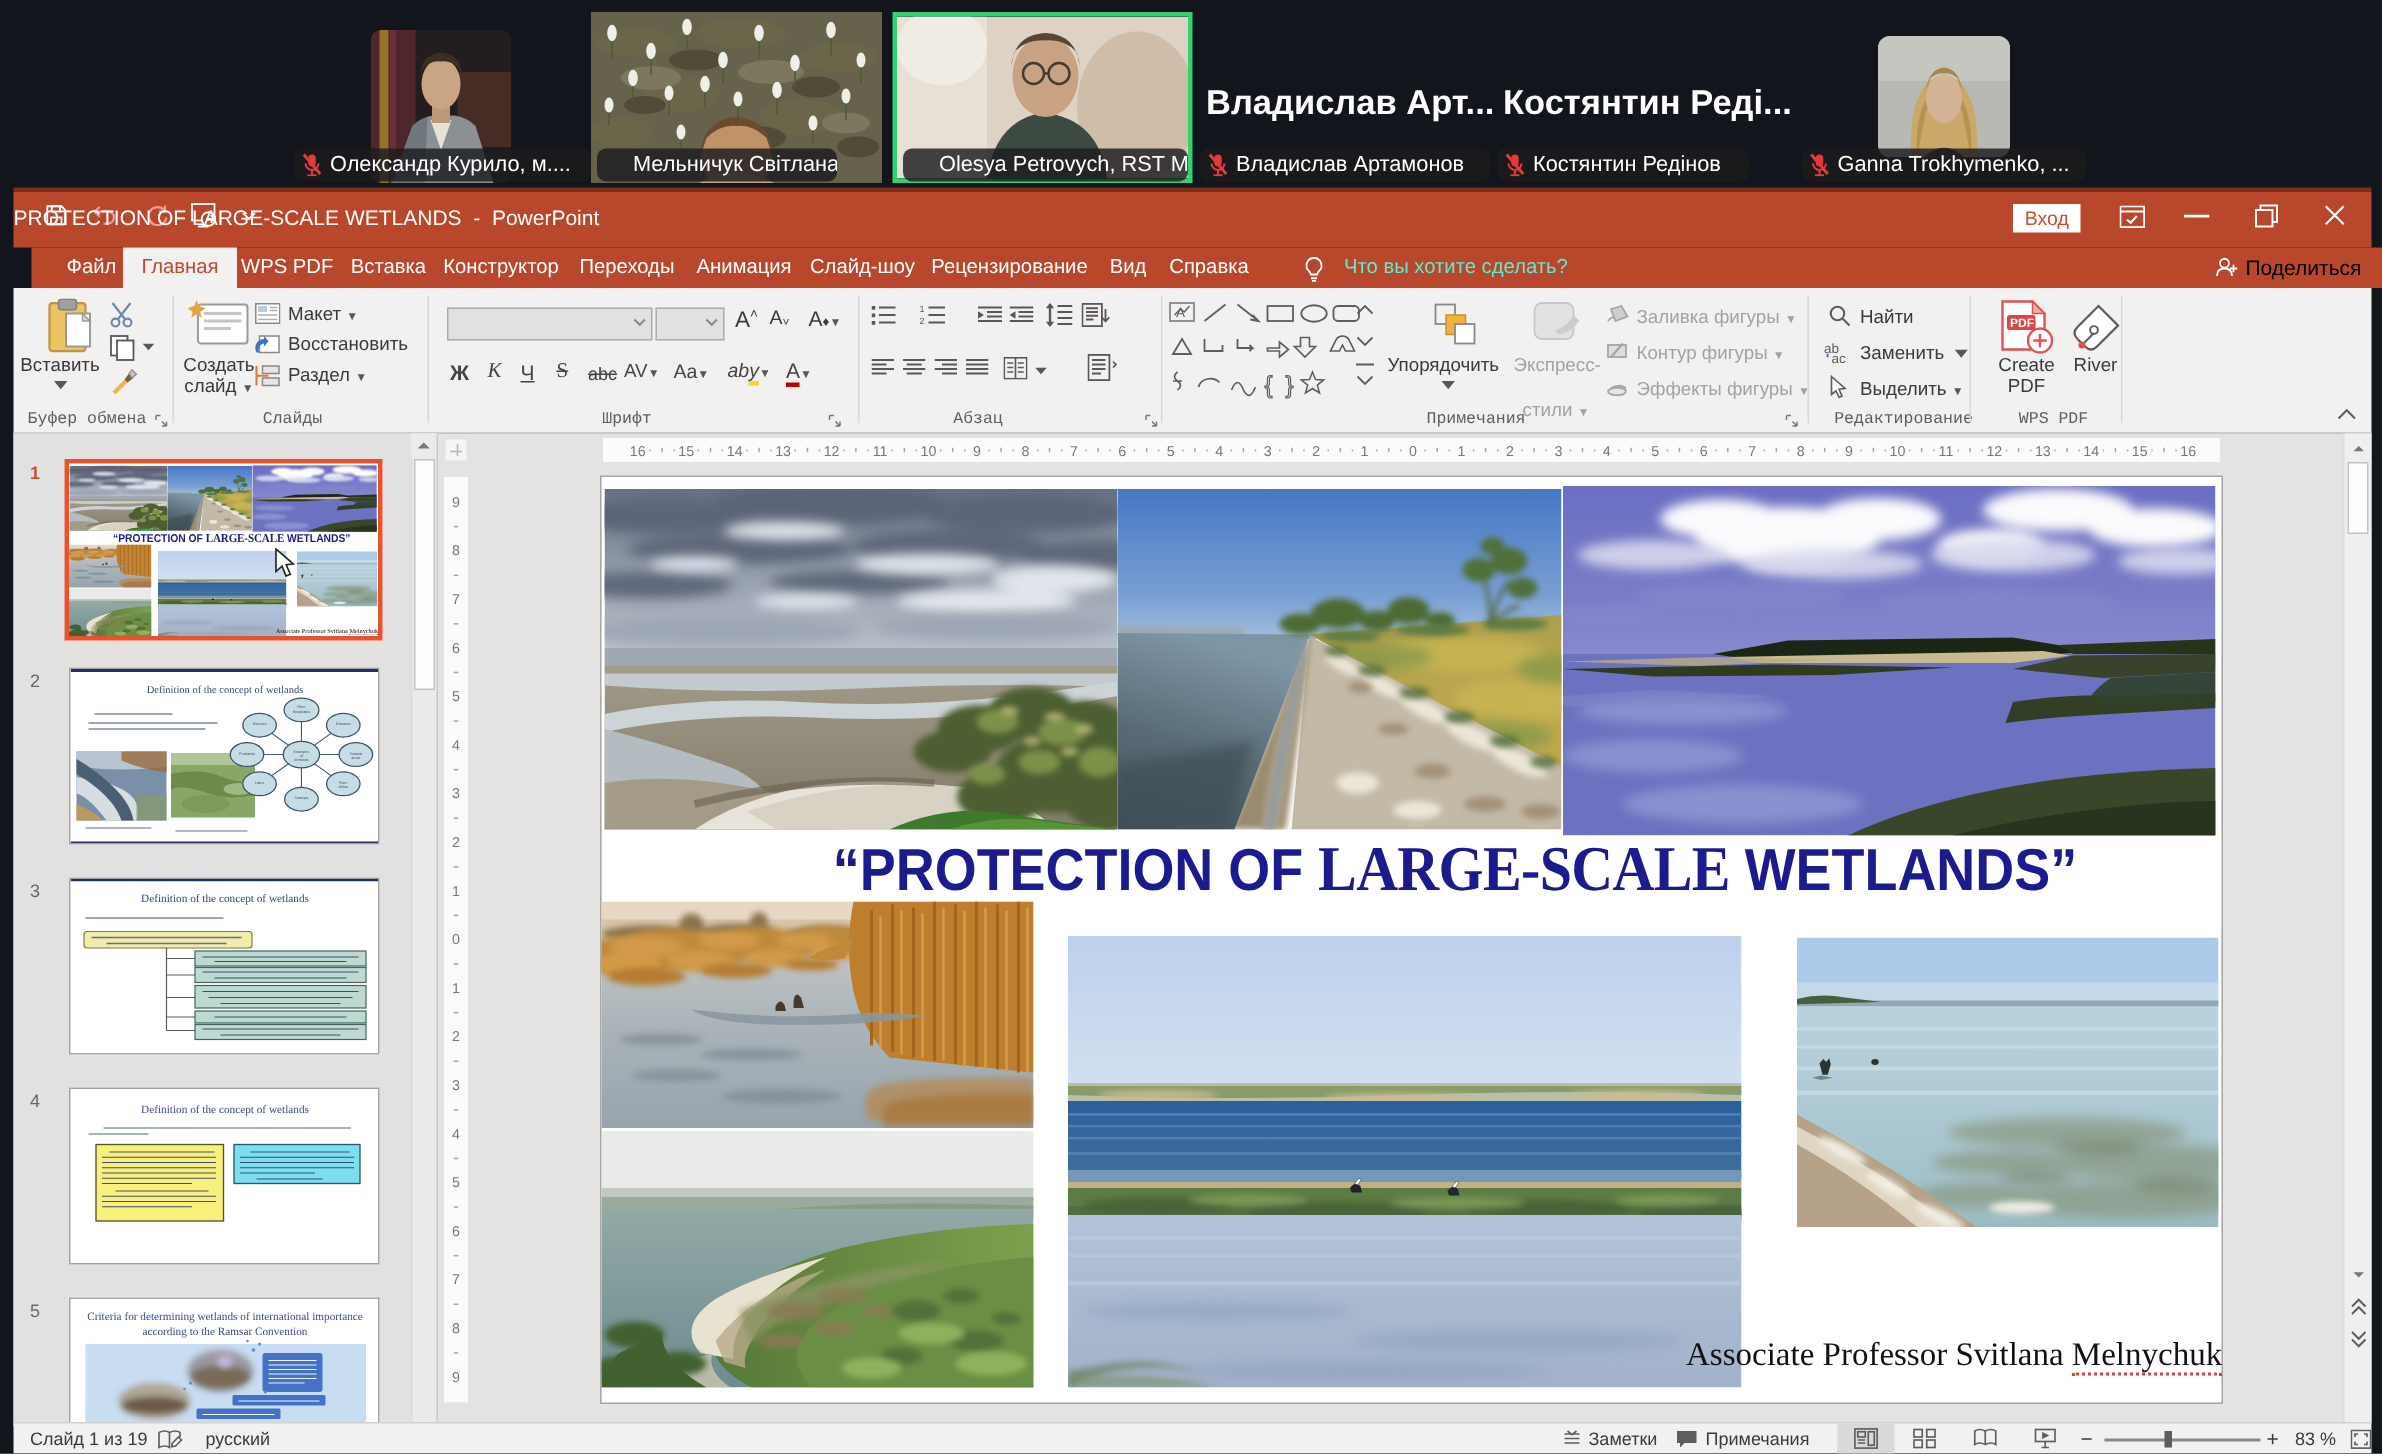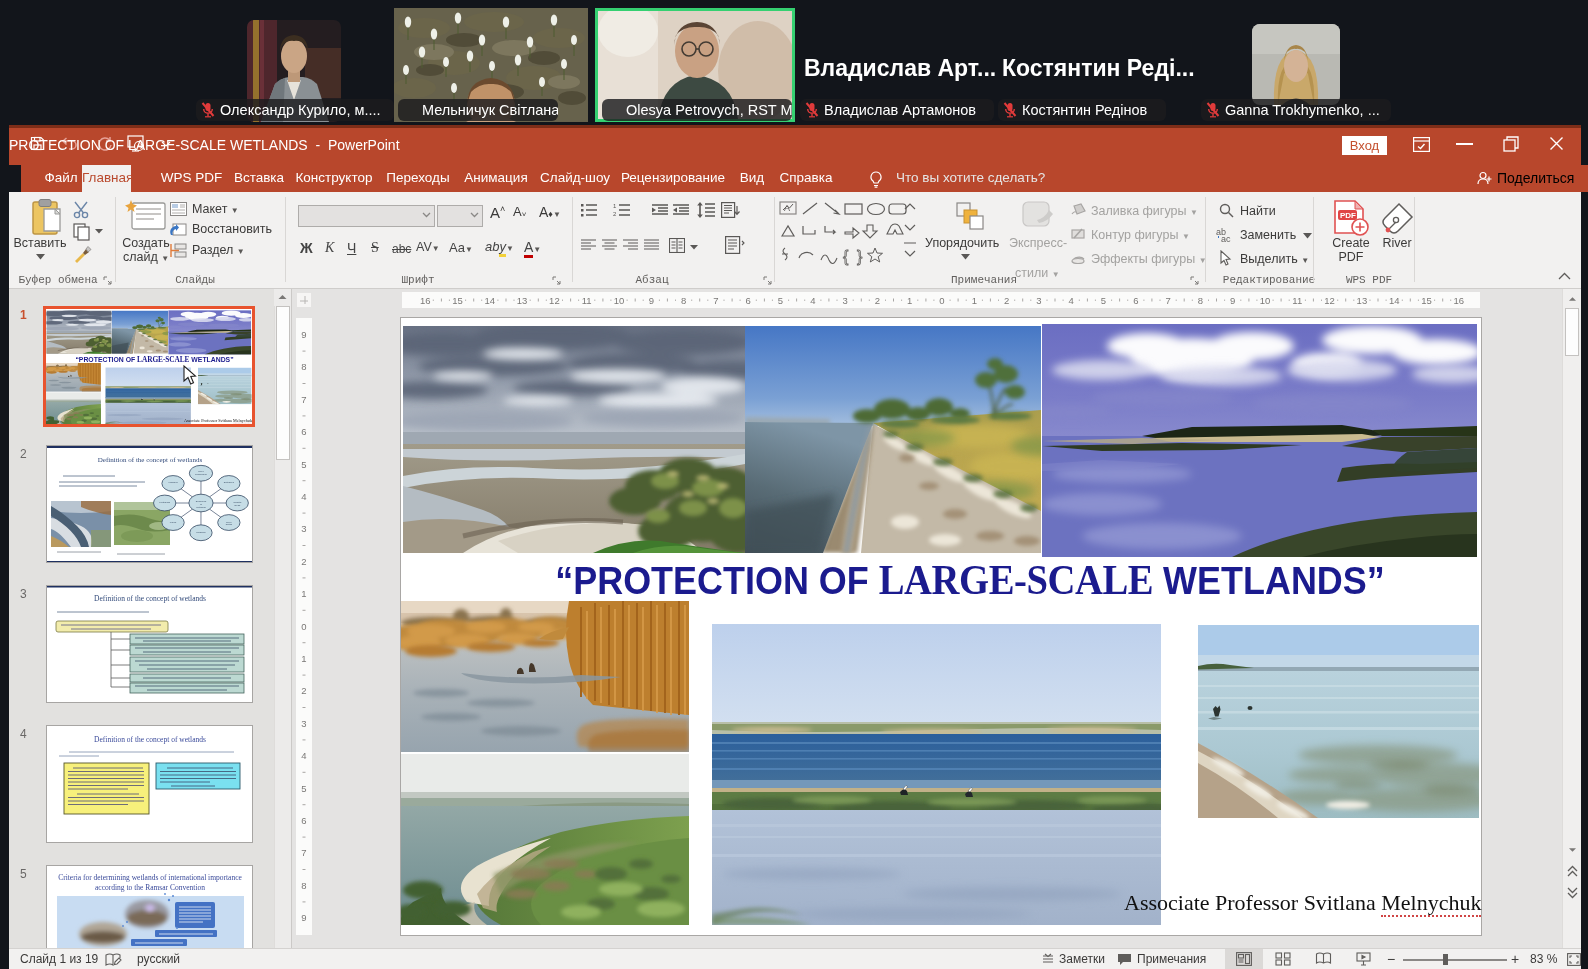--- a/index.html
+++ b/index.html
@@ -238,35 +238,35 @@
         <rect x="1" y="4" width="11" height="11"></rect>
             <path d="M4 4 V1 H15 V12 H12"></path>
       </svg>
       <svg class="abs" style="left:1540px;top:8px;" width="15" height="15" viewBox="0 0 15 15" stroke="#fff" stroke-width="1.4">
         <path d="M1.5 1.5 L13.5 13.5 M13.5 1.5 L1.5 13.5"></path>
       </svg>
     </path>
       </div>
     <div id="tabrow">
       <div class="tab" style="left:15px;width:50px;">Файл</div>
-      <div class="tab active" style="left:61px;width:49px;">Главная</div>
+      <div class="tab active" style="left:61px;width:76px;">Главная</div>
       <div class="tab" style="left:134px;width:73px;">WPS PDF</div>
       <div class="tab" style="left:207px;width:62px;">Вставка</div>
       <div class="tab" style="left:269px;width:88px;">Конструктор</div>
       <div class="tab" style="left:357px;width:80px;">Переходы</div>
       <div class="tab" style="left:437px;width:76px;">Анимация</div>
       <div class="tab" style="left:513px;width:82px;">Слайд-шоу</div>
       <div class="tab" style="left:595px;width:114px;">Рецензирование</div>
       <div class="tab" style="left:709px;width:44px;">Вид</div>
       <div class="tab" style="left:753px;width:64px;">Справка</div>
       <svg class="abs" style="left:848px;top:6px;" width="14" height="17" viewBox="0 0 14 17" fill="none" stroke="#fff" stroke-width="1.2">
         <path d="M7 1 a5 5 0 0 1 3 9 l-1 2 h-4 l-1 -2 a5 5 0 0 1 3 -9 Z"></path>
           <path d="M5 14.5 h4 M5.6 16.2 h2.8"></path>
       </svg>
-      <div class="abs" style="left:875px;top:5px;font-size:13.5px;color:#e5e5e5;">Что вы хотите сделать?</div>
+      <div class="abs" style="left:875px;top:5px;font-size:13.5px;color:#5eead4;">Что вы хотите сделать?</div>
       <svg class="abs" style="left:1455px;top:5px;" width="17" height="17" viewBox="0 0 17 17" fill="none" stroke="#fff" stroke-width="1.2">
         <circle cx="7" cy="5.5" r="3"></circle>
           <path d="M2 14 q0-5 5-5 q5 0 5 5"></path>
           <path d="M13 6.5 v5 M10.5 9 h5"></path>
       </svg>
       <div class="abs" style="left:1476px;top:5px;font-size:14px;color:#000000;">Поделиться</div>
     </div>
     <div id="ribbon">
       
       <svg class="abs" style="left:21px;top:7px;" width="34" height="42" viewBox="0 0 34 42">

